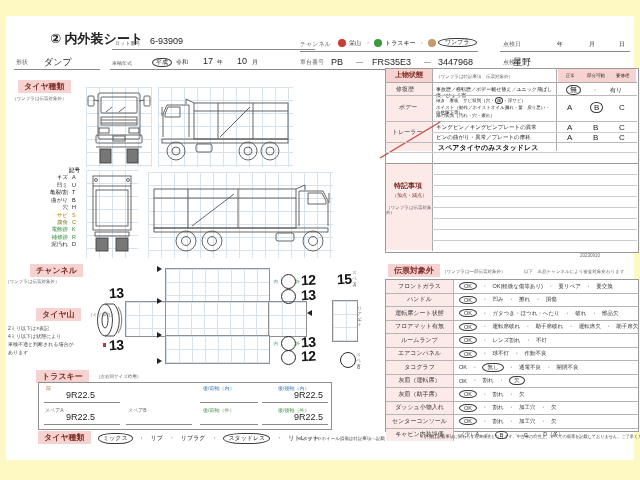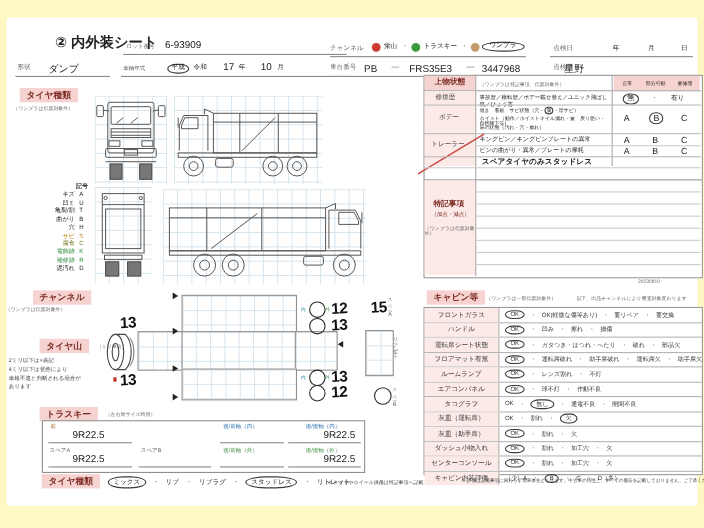--- a/index.html
+++ b/index.html
@@ -385,21 +385,21 @@
   <div class="abs" style="left:432px;top:163px;width:1px;height:88px;background:#aaa"></div>
   <div class="abs" style="left:432px;top:174px;width:205px;height:1px;background:#ccc"></div>
   <div class="abs" style="left:432px;top:185px;width:205px;height:1px;background:#ccc"></div>
   <div class="abs" style="left:432px;top:196px;width:205px;height:1px;background:#ccc"></div>
   <div class="abs" style="left:432px;top:207px;width:205px;height:1px;background:#ccc"></div>
   <div class="abs" style="left:432px;top:218px;width:205px;height:1px;background:#ccc"></div>
   <div class="abs" style="left:432px;top:229px;width:205px;height:1px;background:#ccc"></div>
   <div class="abs" style="left:432px;top:240px;width:205px;height:1px;background:#ccc"></div>
   <div class="abs f4 gray" style="left:580px;top:253px">20230910</div>
 
-  <div class="abs badge" style="left:388px;top:264px">キャビン等</div>
+  <div class="abs badge" style="left:388px;top:264px">伝票対象外</div>
   <div class="abs f4 gray" style="left:442px;top:269px">（ワンプラは一部伝票対象外）</div>
   <div class="abs f4 gray" style="left:524px;top:269px">以下、出品チャンネルにより審査対象変わります</div>
   <div class="abs tblborder" style="left:385px;top:279px;width:252px;height:151px;background:#fff">
     <div>
         <div class="cab-row">
           <div class="cab-label">フロントガラス</div>
           <div class="cab-opts">
             <span class="cab-opt circ">OK</span>
             <span class="cab-sep">・</span>
             <span class="cab-opt">OK(軽微な傷等あり)</span>

